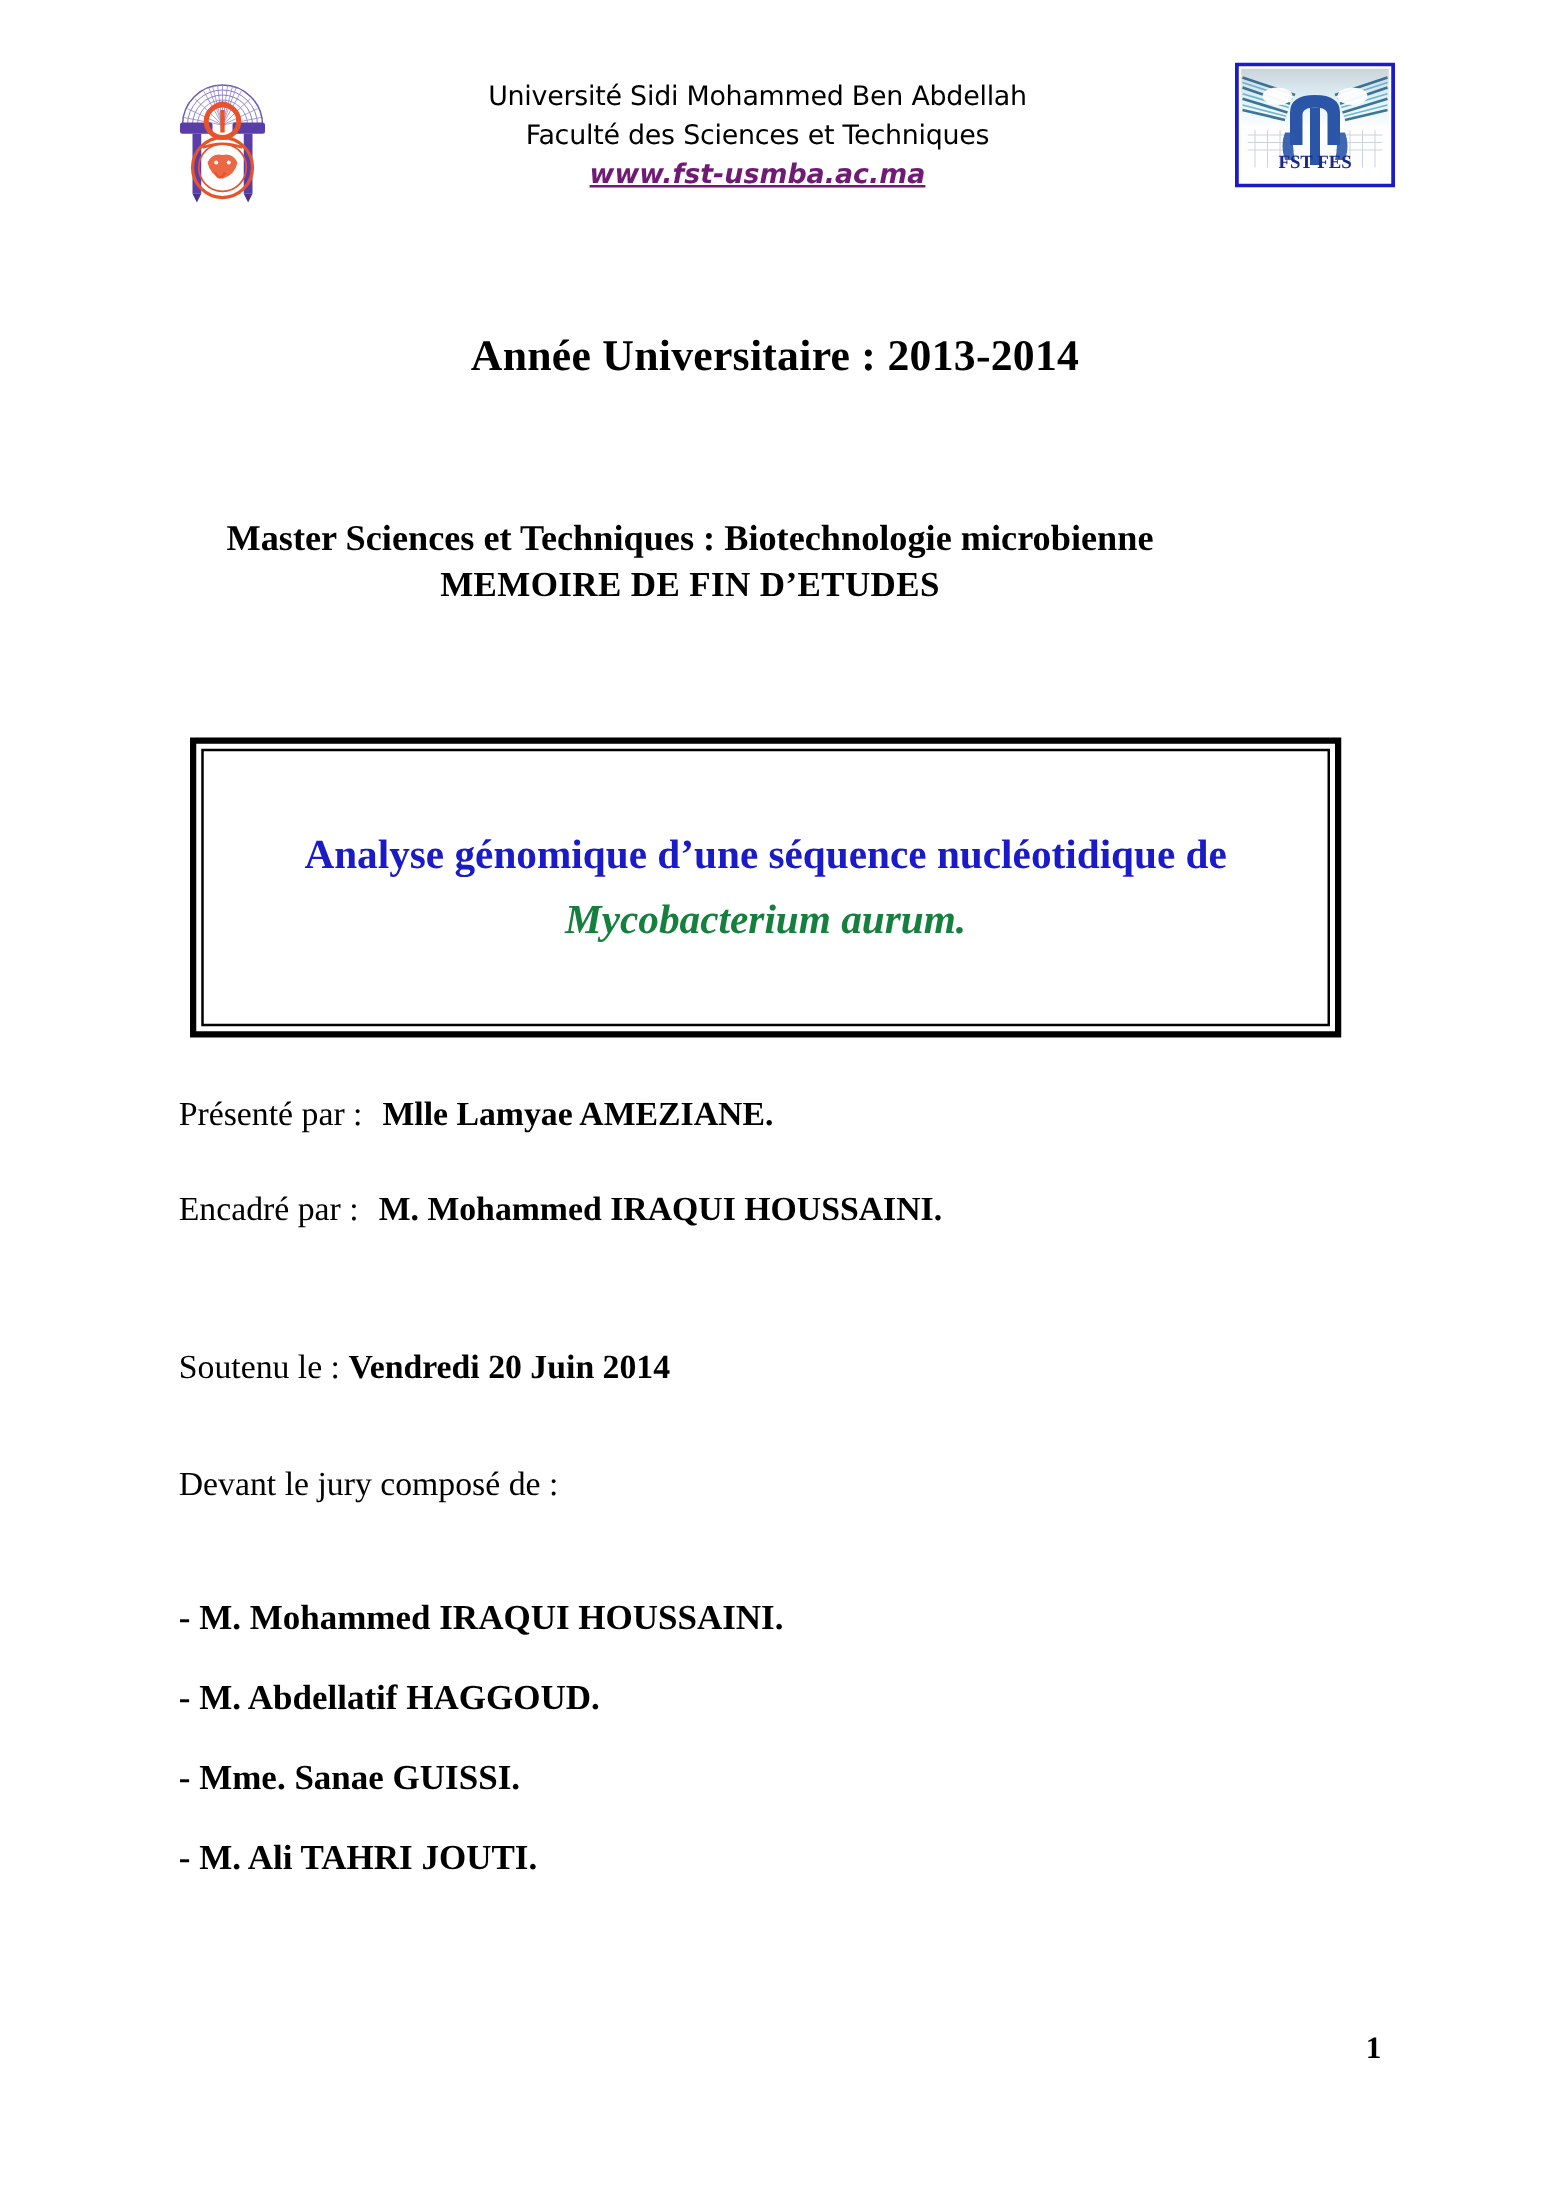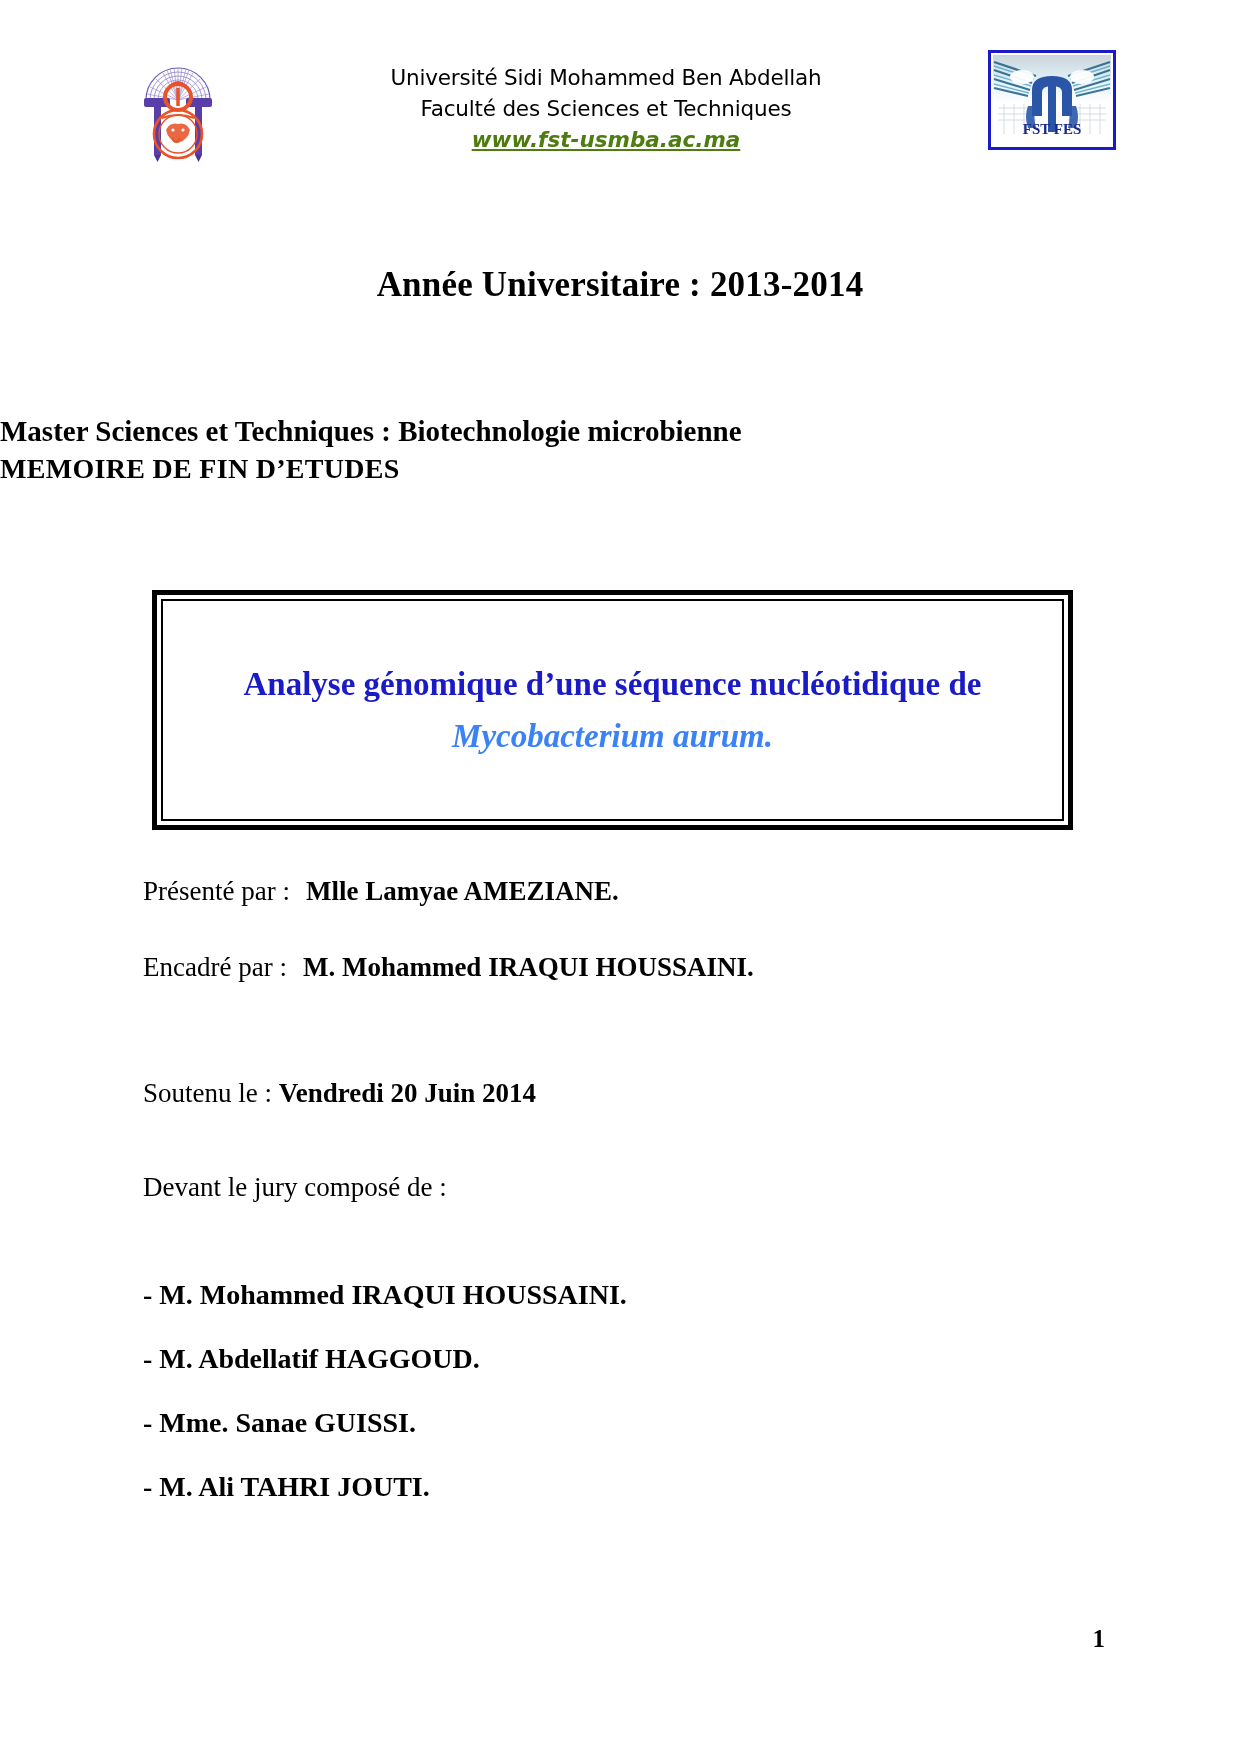--- a/index.html
+++ b/index.html
@@ -52,21 +52,21 @@
     letter-spacing: -0.2px;
     color: #000000;
     white-space: nowrap;
   }
   .header-url {
     font-family: "DejaVu Sans", sans-serif;
     font-weight: bold;
     font-style: italic;
     font-size: 21.5px;
     line-height: 31px;
-    color: #4d7c0f;
+    color: #701a75;
     text-decoration: underline;
     text-underline-offset: 2px;
     white-space: nowrap;
   }
   .logo-right {
     width: 128px;
     height: 100px;
     flex: 0 0 auto;
     margin-top: 6px;
   }
@@ -83,21 +83,21 @@
     font-size: 35px;
     letter-spacing: 0.2px;
   }
 
   
   .master-block {
     position: absolute;
     top: 412px;
     left: 0;
     width: 1104px;
-    text-align: left;
+    text-align: center;
   }
   .master-line {
     font-family: "Liberation Serif", serif;
     font-weight: bold;
     font-size: 29px;
     line-height: 38px;
     white-space: nowrap;
   }
   .master-line.sub {
     font-size: 28px;
@@ -137,21 +137,21 @@
     color: #1a1ac6;
     text-align: left;
     white-space: nowrap;
   }
   .title-line2 {
     font-family: "Liberation Serif", serif;
     font-weight: bold;
     font-style: italic;
     font-size: 33px;
     line-height: 52px;
-    color: #3b82f6;
+    color: #15803d;
     text-align: center;
     white-space: nowrap;
   }
 
   
   .credits {
     position: absolute;
     left: 143px;
     top: 874px;
     width: 950px;

